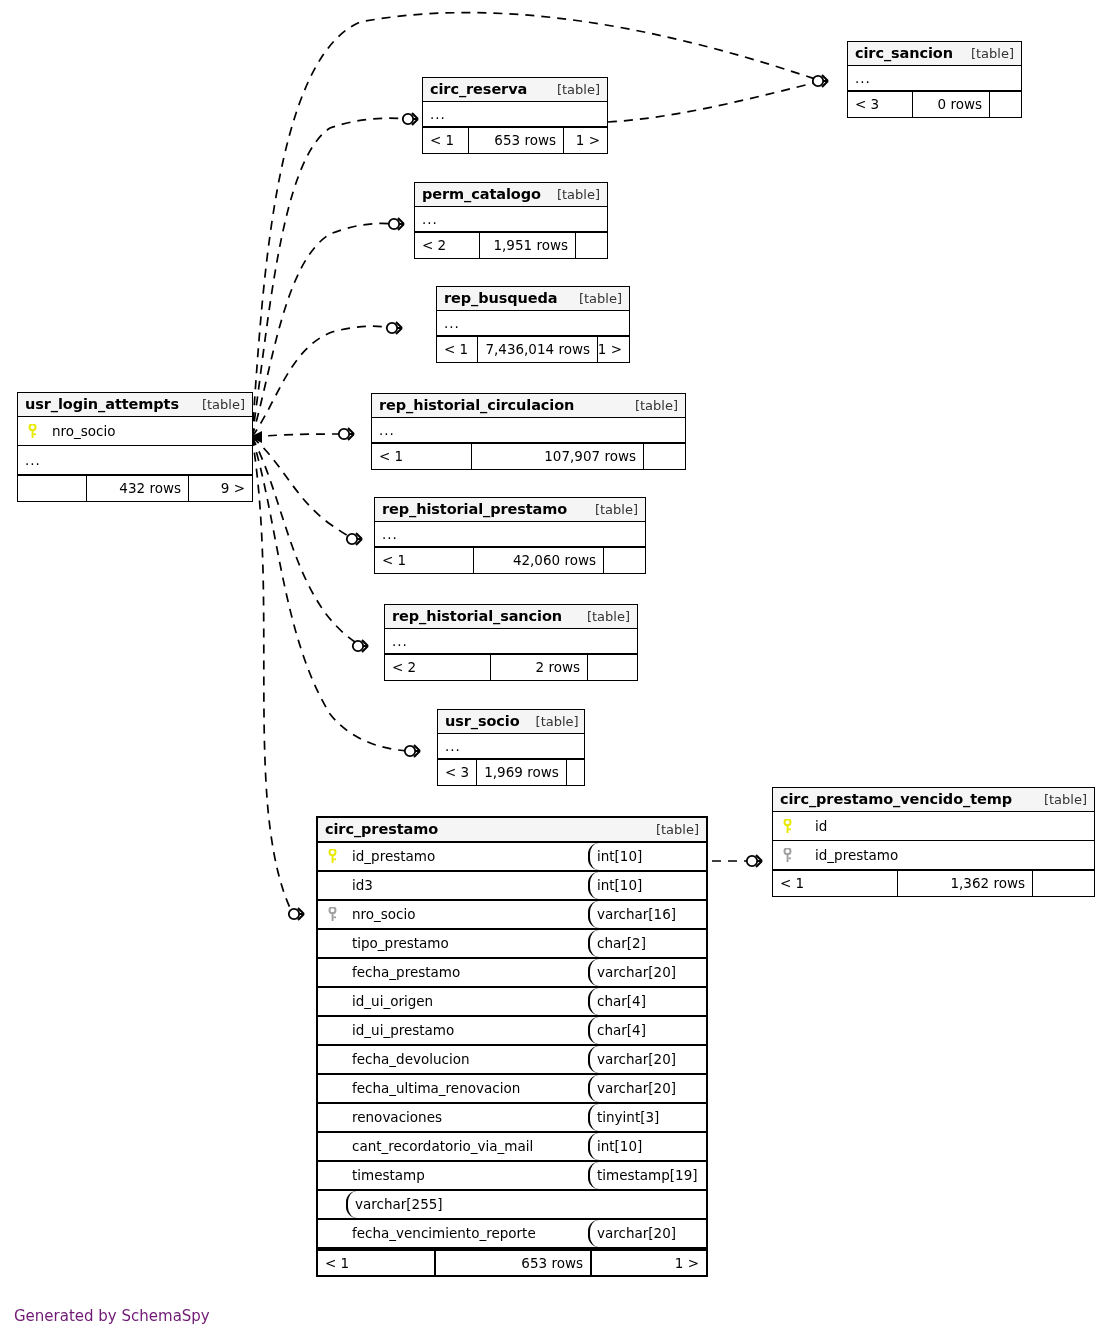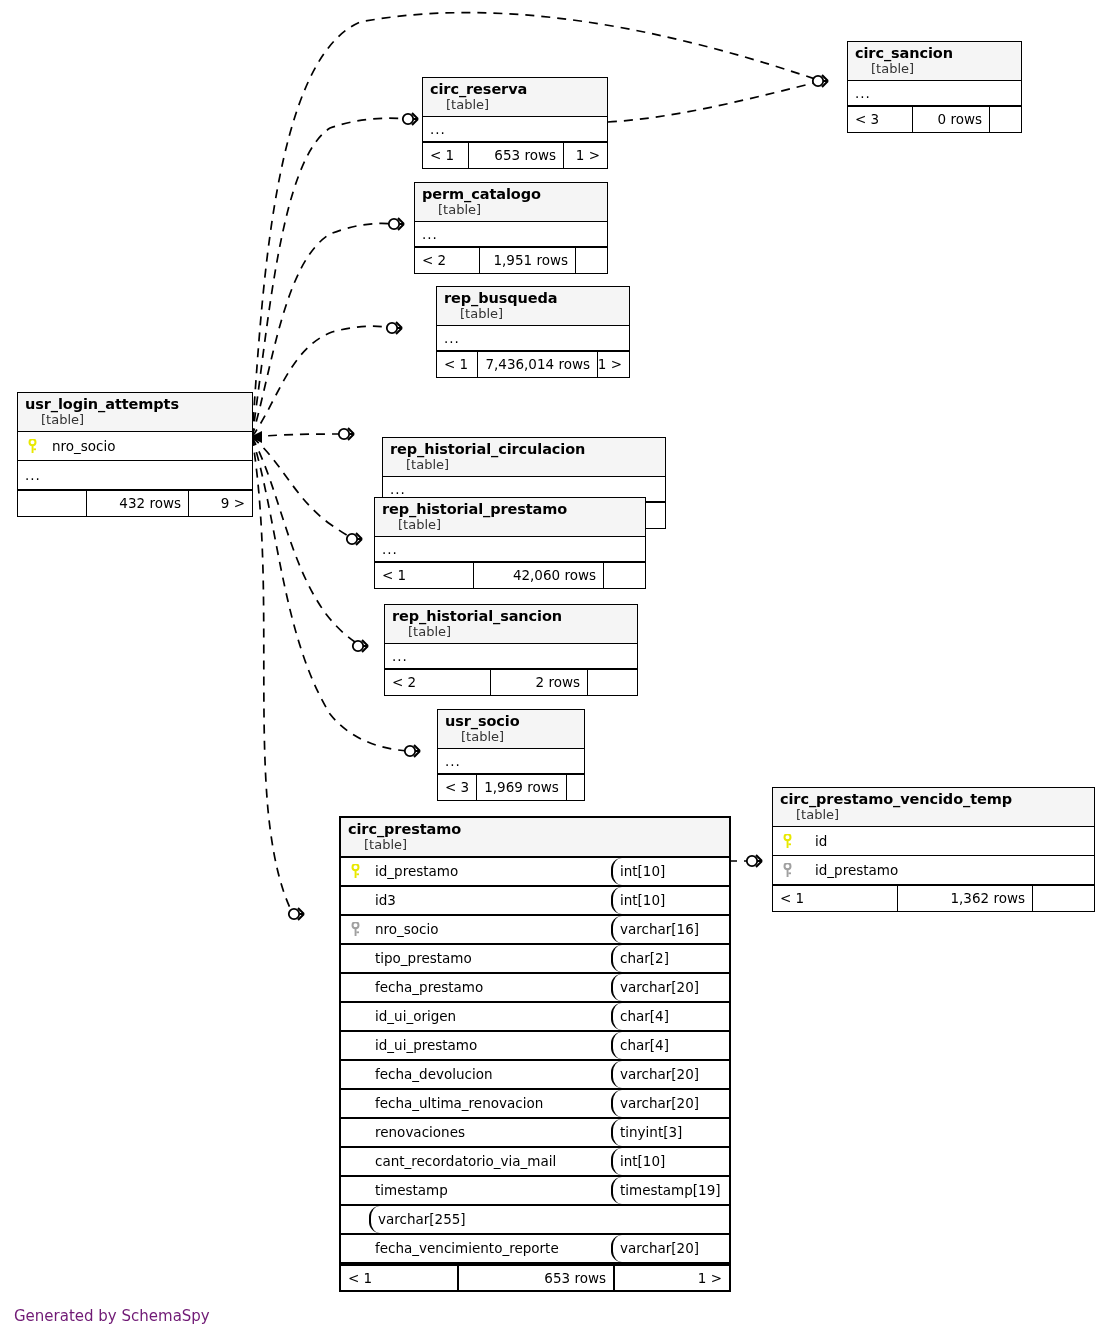--- a/index.html
+++ b/index.html
@@ -33,28 +33,27 @@
     background: #ffffff;
     box-sizing: border-box;
     font-size: 13.5px;
     color: #000000;
   }
   .table-box.focus {
     border: 2px solid #000000;
   }
   .tbl-title {
     display: flex;
-    align-items: flex-start;
+    align-items: flex-end;
     justify-content: space-between;
     background: #f5f5f5;
     border-bottom: 1px solid #000000;
     padding: 3px 7px 4px 7px;
     white-space: nowrap;
     box-sizing: border-box;
-    flex-direction: column;
   }
   .focus > .tbl-title { border-bottom: 2px solid #000000; }
   .tbl-name {
     font-weight: bold;
     font-size: 14.5px;
     letter-spacing: -0.1px;
   }
   .tbl-tag {
     font-size: 13px;
     color: #333333;
@@ -267,21 +266,21 @@
     <div class="col-row ellipsis-row" style="min-height:25px;">
       <span class="col-name">...</span>
     </div>
     <div class="foot-row">
       <span class="foot-cell foot-left" style="width:41px;">&lt; 1</span>
       <span class="foot-cell foot-mid">7,436,014 rows</span>
       <span class="foot-cell foot-right" style="width:32px;">1 &gt;</span>
     </div>
   </div>
 
-  <div class="table-box" style="left:382px; top:393px; width:284px;margin-top:44px;">
+  <div class="table-box" style="left:371px; top:393px; width:315px;">
     <div class="tbl-title">
       <span class="tbl-name">rep_historial_circulacion</span>
       <span class="tbl-tag">[table]</span>
     </div>
     <div class="col-row ellipsis-row" style="min-height:25px;">
       <span class="col-name">...</span>
     </div>
     <div class="foot-row">
       <span class="foot-cell foot-left" style="width:99px;">&lt; 1</span>
       <span class="foot-cell foot-mid">107,907 rows</span>
@@ -327,21 +326,21 @@
     <div class="col-row ellipsis-row" style="min-height:25px;">
       <span class="col-name">...</span>
     </div>
     <div class="foot-row">
       <span class="foot-cell foot-left" style="width:40px;">&lt; 3</span>
       <span class="foot-cell foot-mid">1,969 rows</span>
       <span class="foot-cell foot-right" style="width:26px;"></span>
     </div>
   </div>
 
-  <div class="table-box focus" style="left:316px; top:816px; width:392px;margin-left:23px;">
+  <div class="table-box focus" style="left:316px; top:816px; width:392px;">
     <div class="tbl-title">
       <span class="tbl-name">circ_prestamo</span>
       <span class="tbl-tag">[table]</span>
     </div>
 
     <div class="col-row">
       <span class="keycell">
         <svg class="key-icon" viewBox="0 0 11 15">
             <circle cx="5.5" cy="3.2" r="3" fill="none" stroke="#e8e800" stroke-width="2"></circle>
             <rect x="4.6" y="5.6" width="1.9" height="8.4" fill="#e8e800"></rect>

